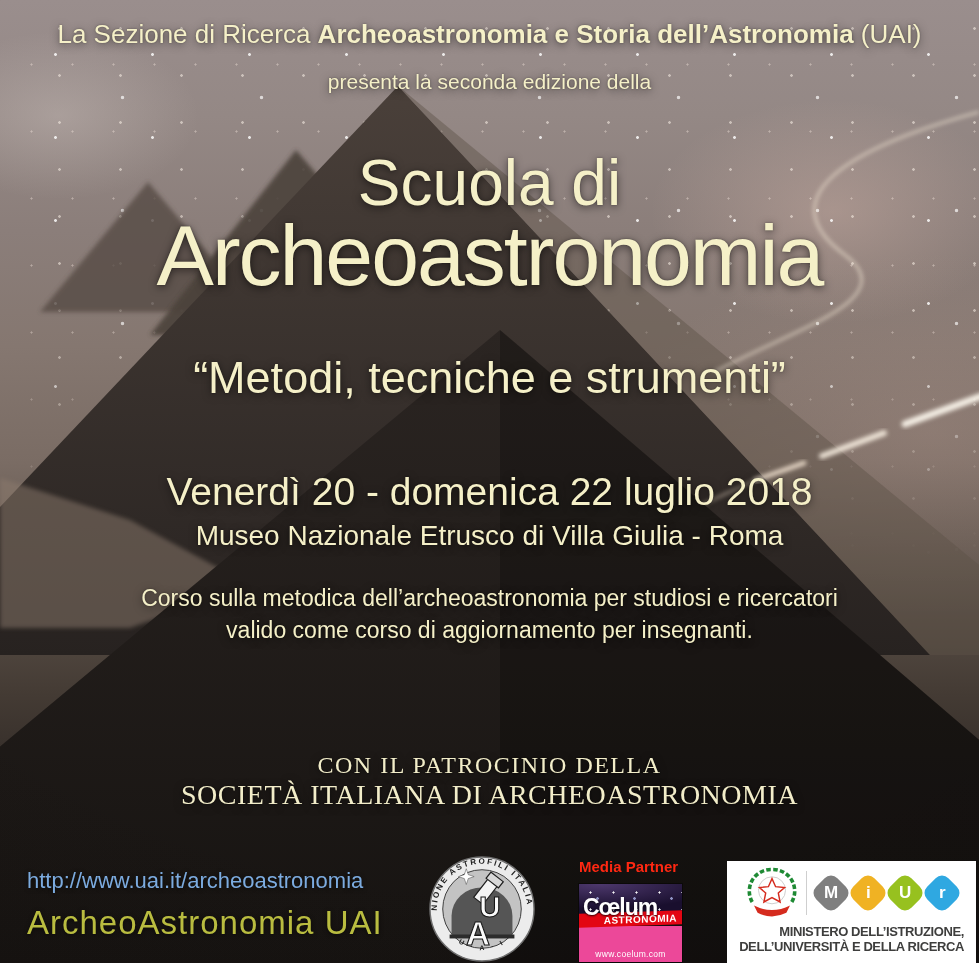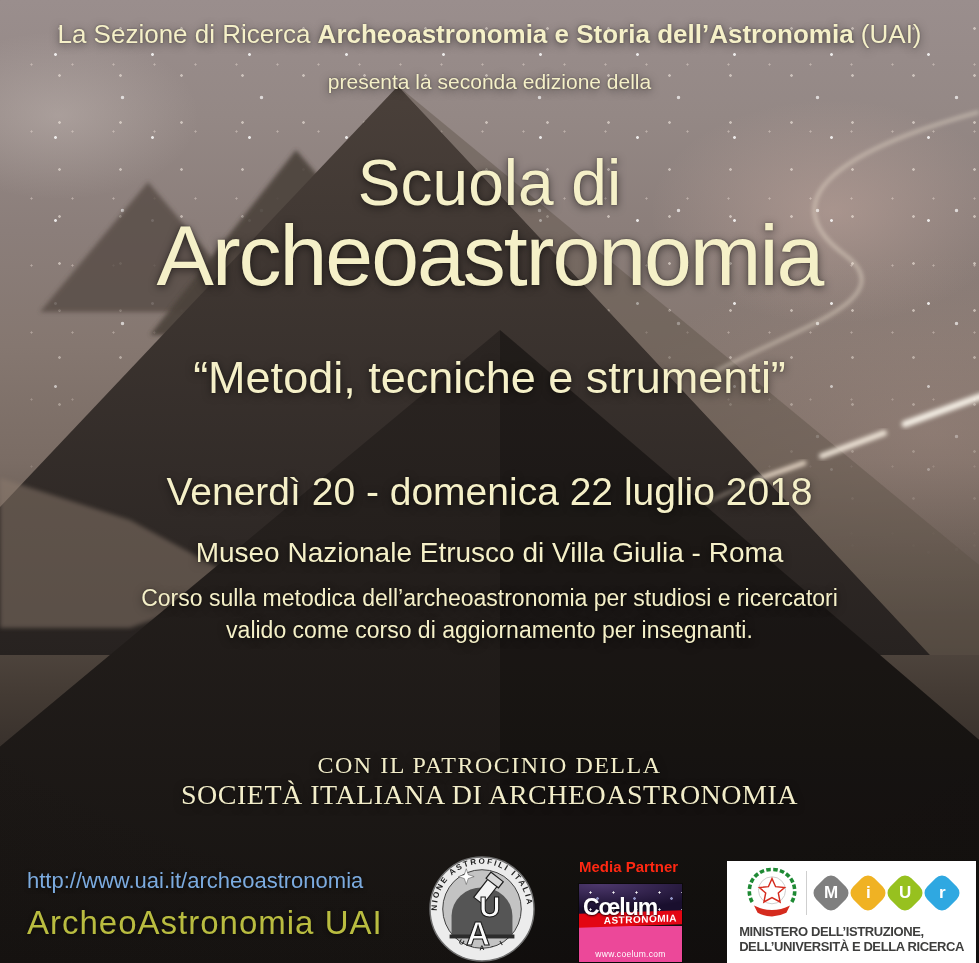--- a/index.html
+++ b/index.html
@@ -42,21 +42,21 @@
   
   .txt{position:absolute;left:0;right:0;text-align:center;color:#f5f0c8;
        text-shadow:0 2px 8px rgba(0,0,0,.55),0 0 2px rgba(0,0,0,.35);}
   .hdr1{top:19px;font-size:26px;}
   .hdr1 b{font-weight:bold;}
   .hdr2{top:70px;font-size:21px;}
   .title1{top:146px;font-size:64px;}
   .title2{top:206px;font-size:86px;letter-spacing:-2px;}
   .subtitle{top:352px;font-size:45px;}
   .date{top:470px;font-size:39px;}
-  .venue{top:520px;font-size:28px;margin-top:17px;}
+  .venue{top:520px;font-size:28px;}
   .desc{top:582px;font-size:23px;line-height:32px;}
   .patron{font-family:"Liberation Serif","DejaVu Serif",serif;color:#f2edc9;}
   .patron1{top:752px;font-size:24px;letter-spacing:1.5px;text-align:center;}
   .patron2{top:779px;font-size:28px;letter-spacing:.5px;}
   
   .url{position:absolute;left:27px;top:868px;font-size:22px;color:#7cabdf;
        text-decoration:none;text-shadow:0 1px 4px rgba(0,0,0,.6);}
   .brand{position:absolute;left:27px;top:904px;font-size:33px;color:#b9bc40;
          letter-spacing:1px;text-shadow:0 1px 4px rgba(0,0,0,.6);}
   .uai-logo{position:absolute;left:428px;top:855px;width:108px;height:108px;}
@@ -82,21 +82,21 @@
         display:flex;flex-direction:column;align-items:center;}
   .miur-top{display:flex;align-items:center;gap:7px;margin-top:4px;height:56px;}
   .miur-emblem{width:54px;height:54px;}
   .miur-sep{width:1px;height:44px;background:#cfcfcf;}
   .miur-diamonds{display:flex;gap:3px;}
   .diamond{width:30px;height:30px;border-radius:9px;transform:rotate(45deg);
            display:flex;align-items:center;justify-content:center;margin:2px;}
   .diamond span{transform:rotate(-45deg);color:#fff;font-weight:bold;font-size:17px;
                 font-family:"Liberation Sans",sans-serif;}
   .d-m{background:#7f7f7f;} .d-i{background:#f0b223;} .d-u{background:#97c11f;} .d-r{background:#2fa8e1;}
-  .miur-text{margin-top:3px;text-align:left;color:#3e3e3d;font-size:13px;line-height:15px;
+  .miur-text{margin-top:3px;text-align:right;color:#3e3e3d;font-size:13px;line-height:15px;
              font-weight:bold;letter-spacing:-.4px;}
 </style>
 </head>
 <body>
 
 <div class="poster">
 
   <div class="sky"></div>
   <div class="sky-glow"></div>
   <div class="stars"></div>

